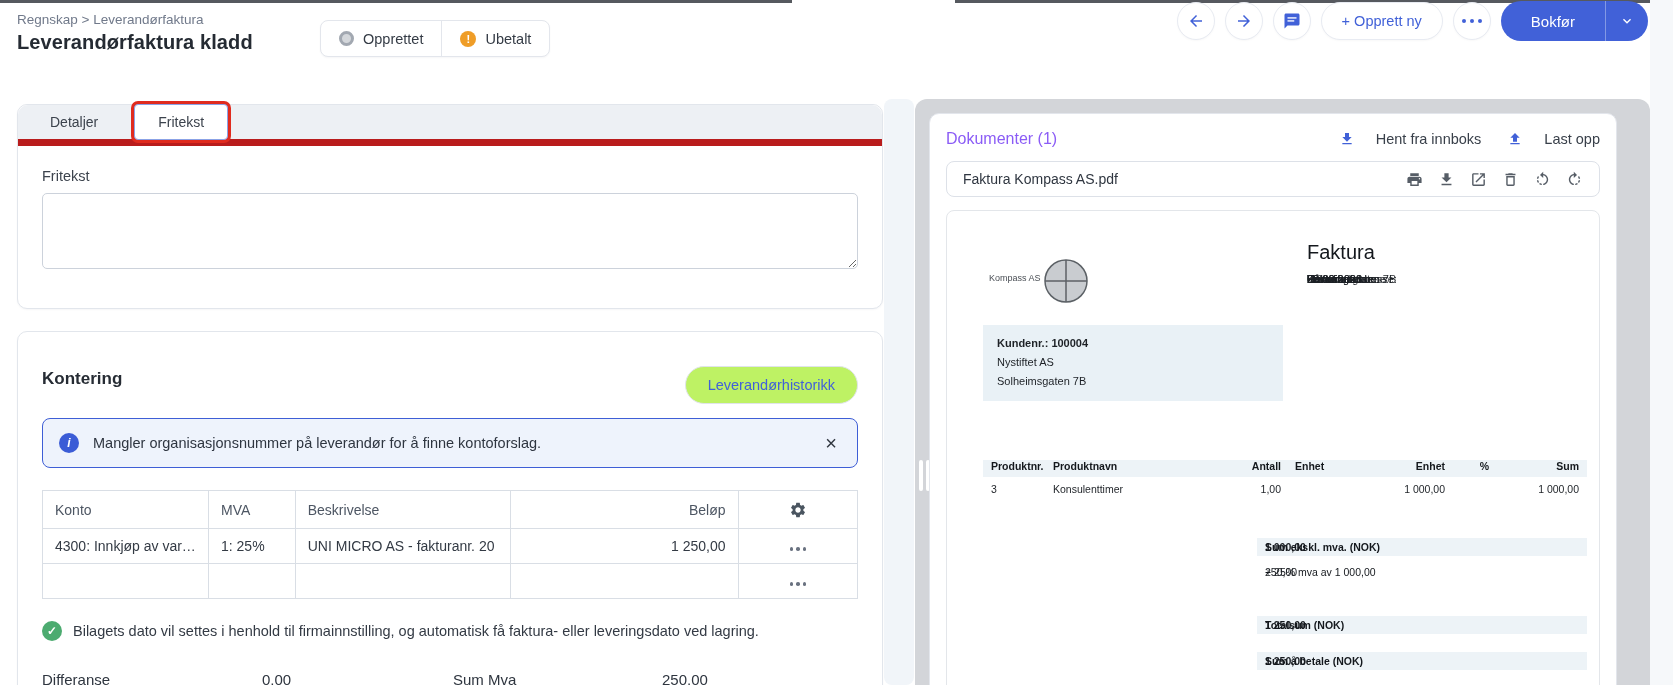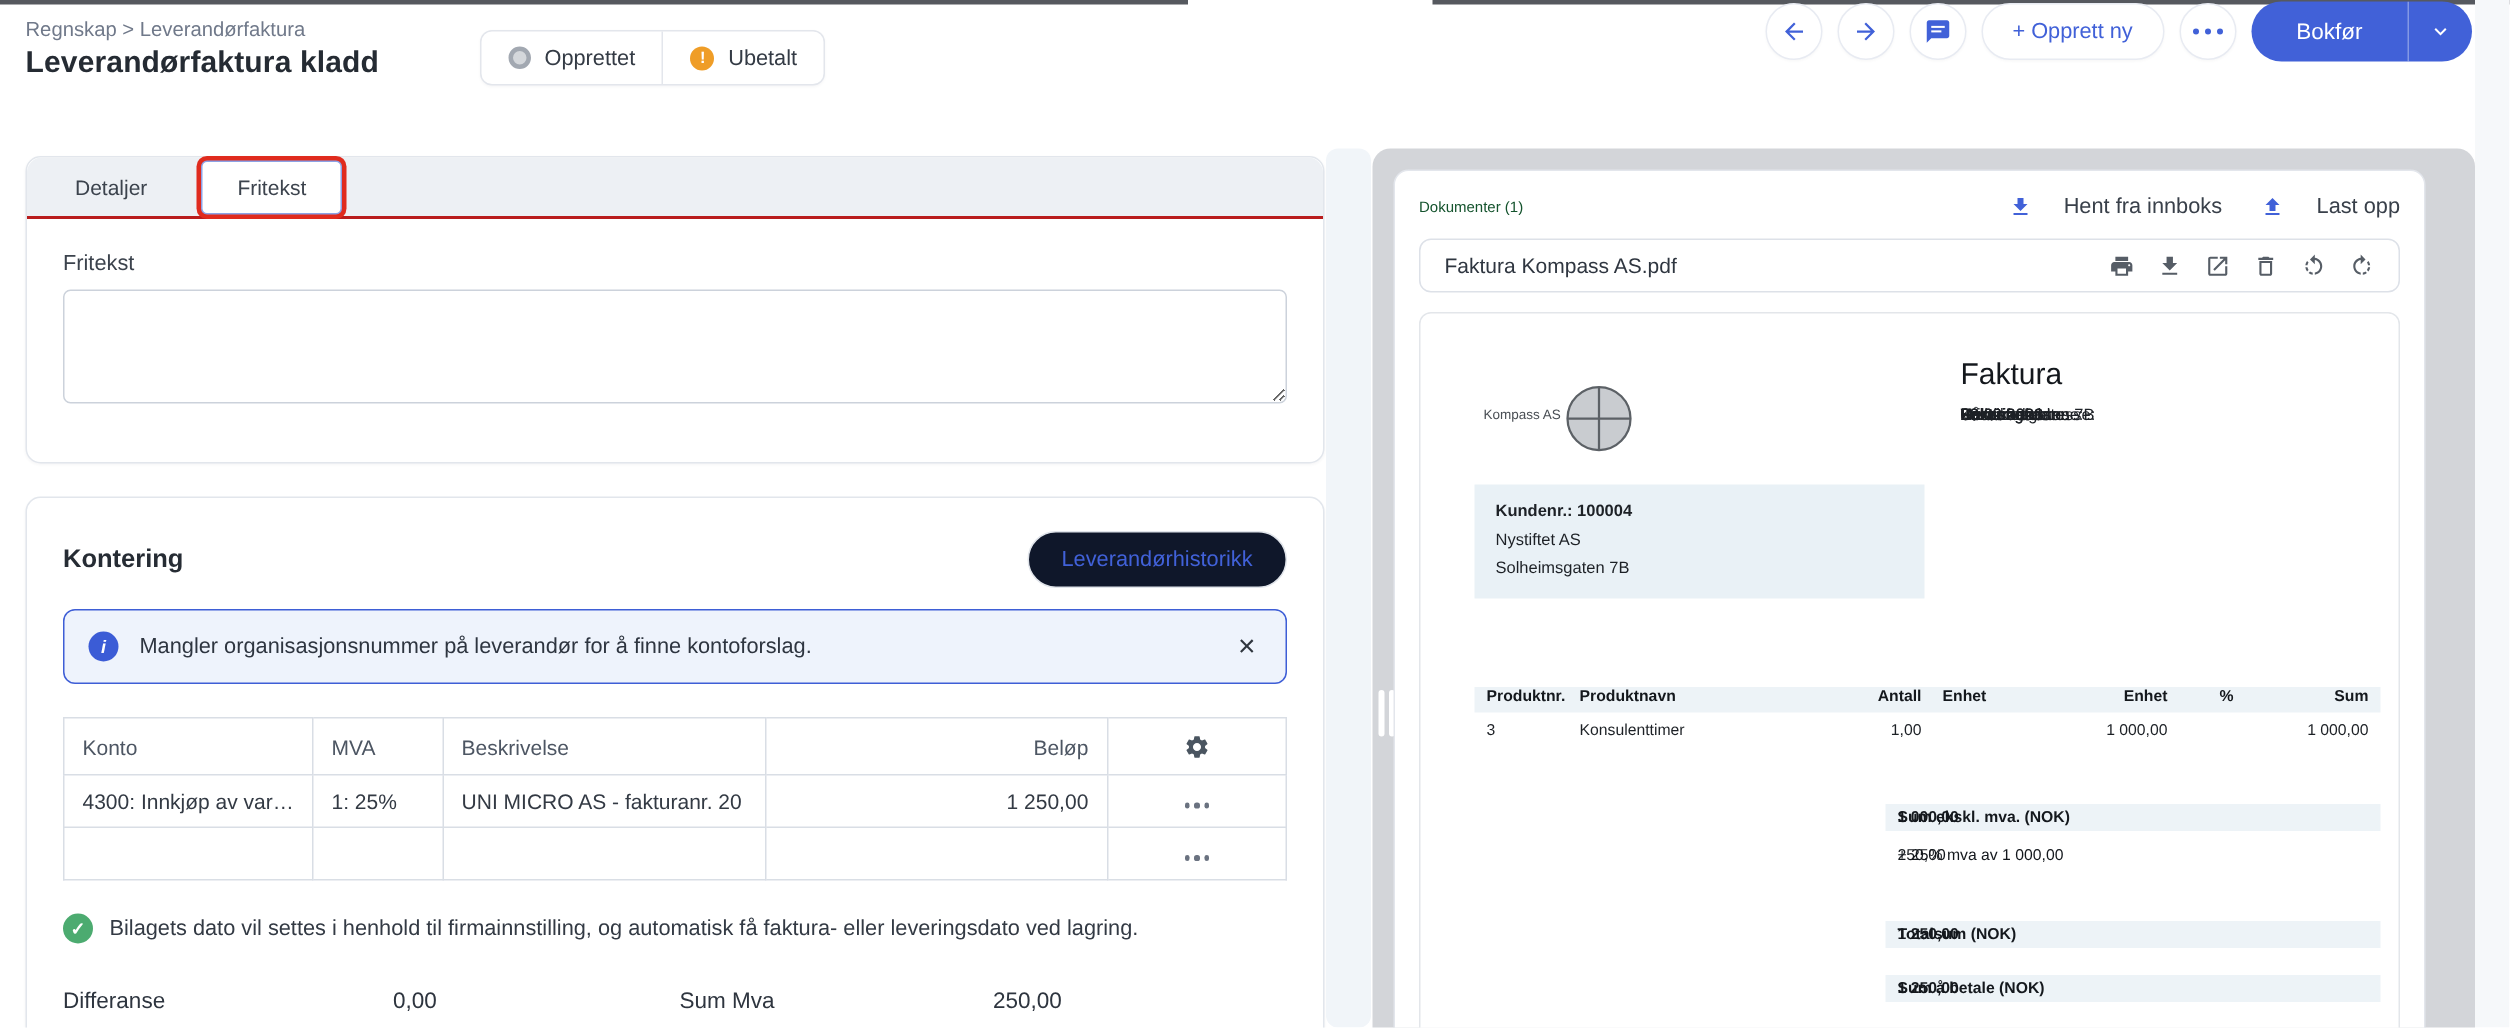--- a/index.html
+++ b/index.html
@@ -52,41 +52,41 @@
   .split-main { display:flex; align-items:center; padding:0 30px; color:#fff; font-size:15px; font-weight:500; }
   .split-divider { width:1px; background:rgba(255,255,255,.35); }
   .split-caret { width:42px; display:flex; align-items:center; justify-content:center; color:#fff; }
 
   
   .card { position:absolute; left:17px; width:866px; background:#fff;
     border:1px solid #e2e6ec; border-radius:10px; box-shadow:0 1px 2px rgba(16,24,40,.04); }
   .card-tabs { top:104px; height:205px; }
   .card-kontering { top:331px; height:400px; }
 
-  .tabbar { height:41px; background:#edf0f4; border-bottom:2px solid #b91c1c;
+  .tabbar { height:41px; background:#edf0f4; border-bottom:7px solid #b91c1c;
     border-radius:10px 10px 0 0; display:flex; align-items:center; padding-left:26px; }
   .tab { font-size:14px; color:#3c434d; cursor:pointer; padding:0 6px; margin-right:30px; }
   .tab-active {
     background:#fff; border:1px solid #8ba2e6; border-radius:4px;
     padding:9px 23px; margin-right:0; position:relative;
     box-shadow:0 0 0 3px #e02b1e;
   }
   .card-body { padding:22px 24px; }
   .field-label { font-size:14.5px; color:#3c434d; margin-bottom:9px; }
   .freetext-area {
     width:100%; height:76px; border:1px solid #ccd2db; border-radius:5px;
     resize:vertical; font-family:"Liberation Sans", sans-serif; font-size:14px; padding:8px; color:#2d3540;
   }
 
   
   .k-body { padding:22px 24px; }
   .k-header { display:flex; align-items:center; justify-content:space-between; margin-bottom:14px; }
   .k-title { font-size:17px; font-weight:700; color:#262c34; }
   .history-btn { height:38px; padding:13px 22px; border-radius:19px; border:1px solid #e0e4ea;
-    background:#0f172a; color:#4161d8; font-size:14.5px; display:flex; align-items:center; cursor:pointer; }
+    background:#bef264; color:#4161d8; font-size:14.5px; display:flex; align-items:center; cursor:pointer;margin-top:12px; }
 
   .alert {
     border:1px solid #3e5ed6; background:#eef3fc; border-radius:8px; height:50px;
     display:flex; align-items:center; padding:0 16px; gap:14px; font-size:14.5px; color:#2e3540;
   }
   .ic-info { width:20px; height:20px; border-radius:50%; background:#3b5cd6; color:#fff;
     font-size:12px; font-weight:700; font-style:italic; display:flex; align-items:center; justify-content:center; flex:0 0 auto; }
   .alert-close { margin-left:auto; font-size:20px; color:#30363f; cursor:pointer; line-height:1; padding:2px 4px; }
 
   table.ktable { width:100%; border-collapse:collapse; margin-top:22px; font-size:14px; }
@@ -109,21 +109,21 @@
 
   
   .gutter-strip { position:absolute; left:884px; top:99px; width:30px; height:586px; background:#f1f5f9; border-radius:8px; }
   .doc-panel { position:absolute; left:915px; top:99px; width:735px; height:600px; background:#d3d5d9; border-radius:12px; }
   .drag-handle { position:absolute; left:2px; top:359px; display:flex; gap:3px; cursor:col-resize; padding:2px; }
   .drag-handle span { width:4px; height:31px; background:#fff; border-radius:2px; }
 
   .doc-card { position:absolute; left:14px; top:14px; width:688px; height:600px;
     background:#fff; border:1px solid #e3e6ec; border-radius:10px; padding:16px; }
   .doc-header { display:flex; align-items:center; justify-content:space-between; }
-  .doc-title { font-size:10px; font-weight:500; color:#14532d; }
+  .doc-title { font-size:16px; font-weight:500; color:#8b5cf6; }
   .doc-links { display:flex; align-items:center; gap:26px; }
   .doc-link { display:flex; align-items:flex-start; gap:21px; font-size:14.5px; color:#39404a; cursor:pointer; }
   .doc-link svg { color:#4161d8; }
 
   .file-bar { margin-top:13px; height:36px; border:1px solid #dde1e8; border-radius:8px;
     display:flex; align-items:center; padding:0 16px; }
   .file-name { font-size:14px; color:#2f3640; }
   .file-icons { margin-left:auto; display:flex; align-items:center; gap:15px; color:#565d66; }
   .file-icons svg { width:17px; height:17px; cursor:pointer; }
 

